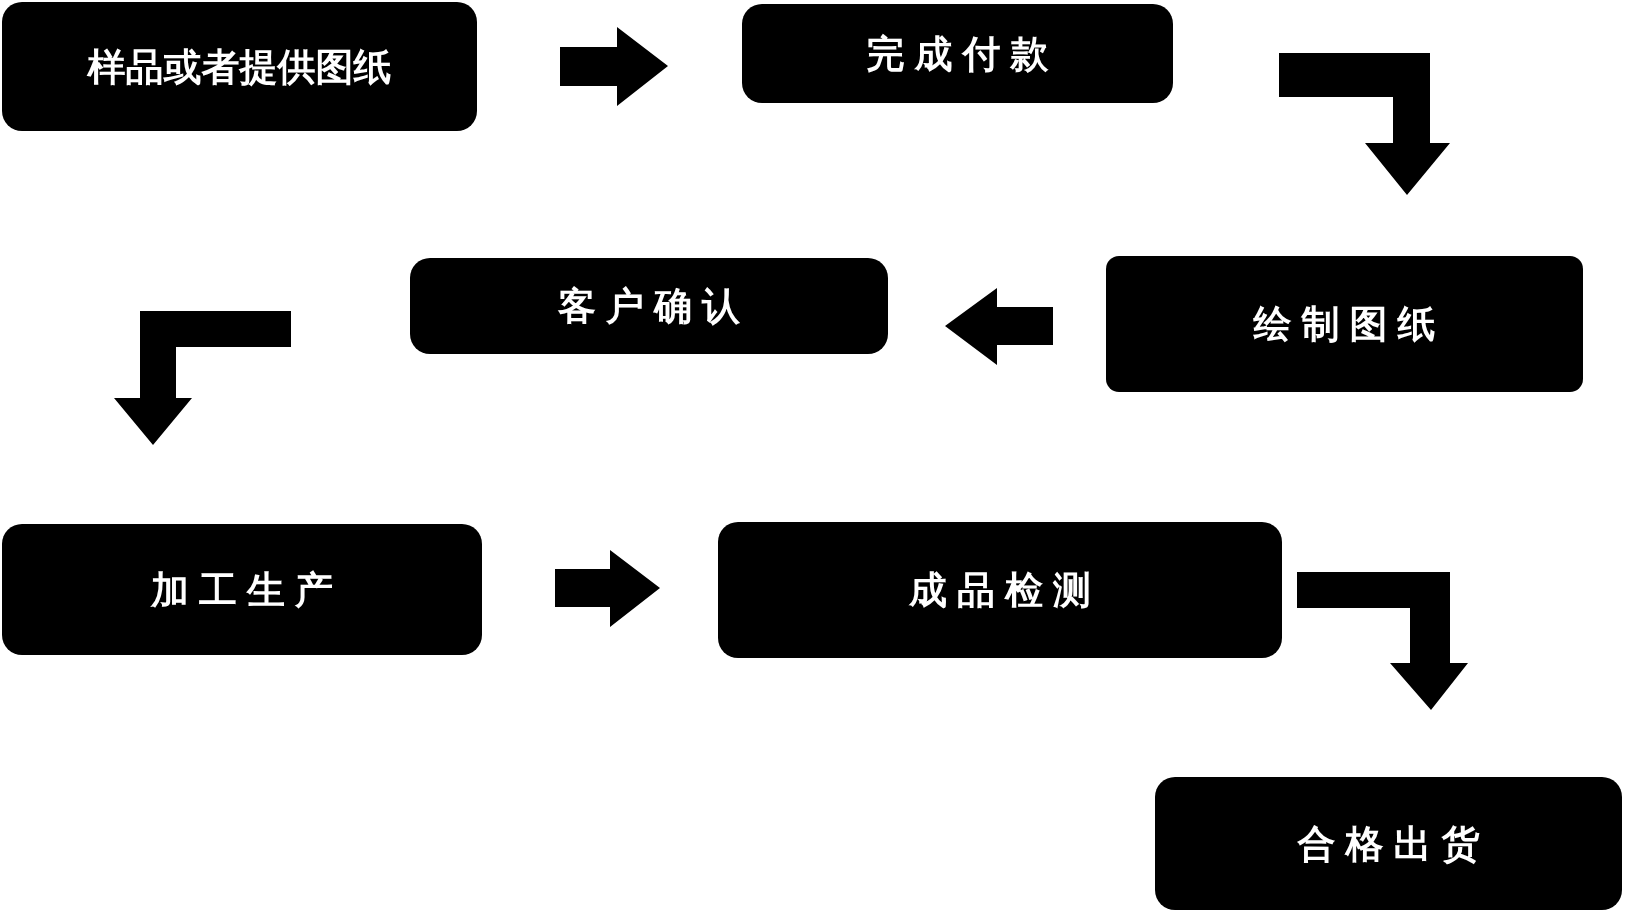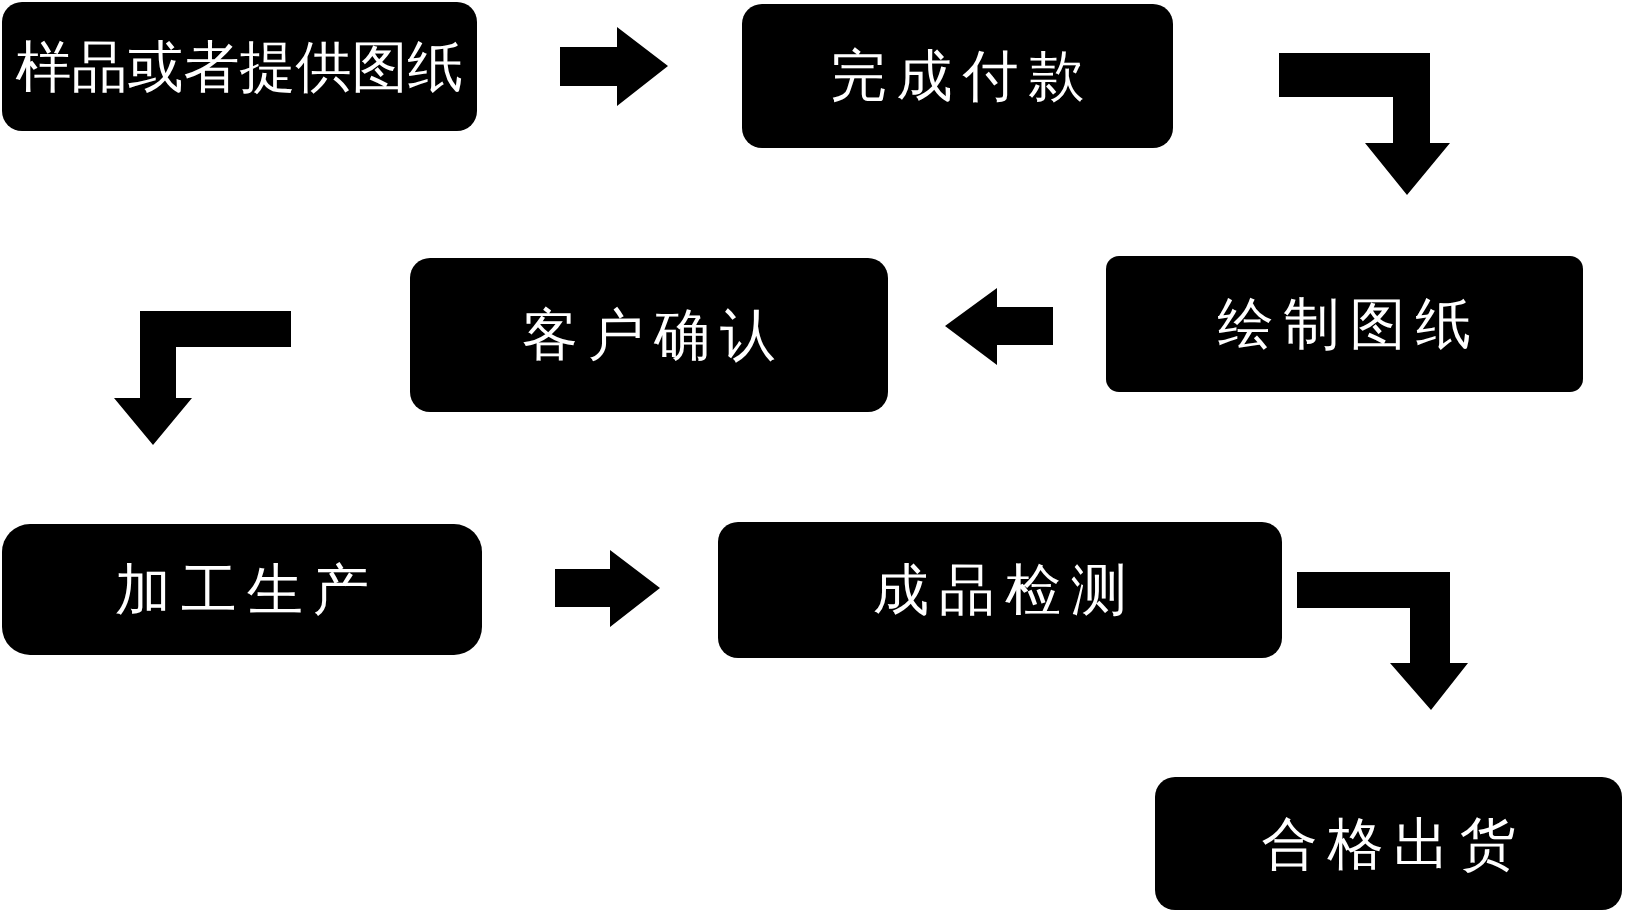--- a/index.html
+++ b/index.html
@@ -18,33 +18,33 @@
   }
   .arrow { fill: var(--arrow, #000000); }
   .node {
     position: absolute;
     background: var(--node-bg, #000000);
     border-radius: 20px;
     display: flex;
     align-items: center;
     justify-content: center;
     color: var(--node-text, #ffffff);
-    font-weight: 400;
-    font-size: 56px;
+    font-weight: 700;
+    font-size: 38px;
     line-height: 1;
     letter-spacing: 10px;
     text-indent: 10px;
     white-space: nowrap;
   }
   
   .n1 { left: 2px;    top: 2px;   width: 475px; height: 129px; letter-spacing: 0px; text-indent: 0px; }
-  .n2 { left: 742px;  top: 4px;   width: 431px; height: 144px; }
+  .n2 { left: 742px;  top: 4px;   width: 431px; height: 99px; }
   .n3 { left: 1106px; top: 256px; width: 477px; height: 136px; border-radius: 13px; }
-  .n4 { left: 410px;  top: 258px; width: 478px; height: 154px; justify-content: center; }
-  .n5 { left: 2px;    top: 524px; width: 480px; height: 131px; border-radius: 28px; }
+  .n4 { left: 410px;  top: 258px; width: 478px; height: 96px; justify-content: center; }
+  .n5 { left: 2px;    top: 524px; width: 480px; height: 131px; }
   .n6 { left: 718px;  top: 522px; width: 564px; height: 136px; }
   .n7 { left: 1155px; top: 777px; width: 467px; height: 133px; }
 </style>
 </head>
 <body>
 
 <div class="canvas">
 
   <svg class="arrows" viewBox="0 0 1634 916" xmlns="http://www.w3.org/2000/svg" aria-hidden="true">
     <polygon class="arrow" points="560,47 617,47 617,27 668,66 617,106 617,86 560,86"></polygon>

